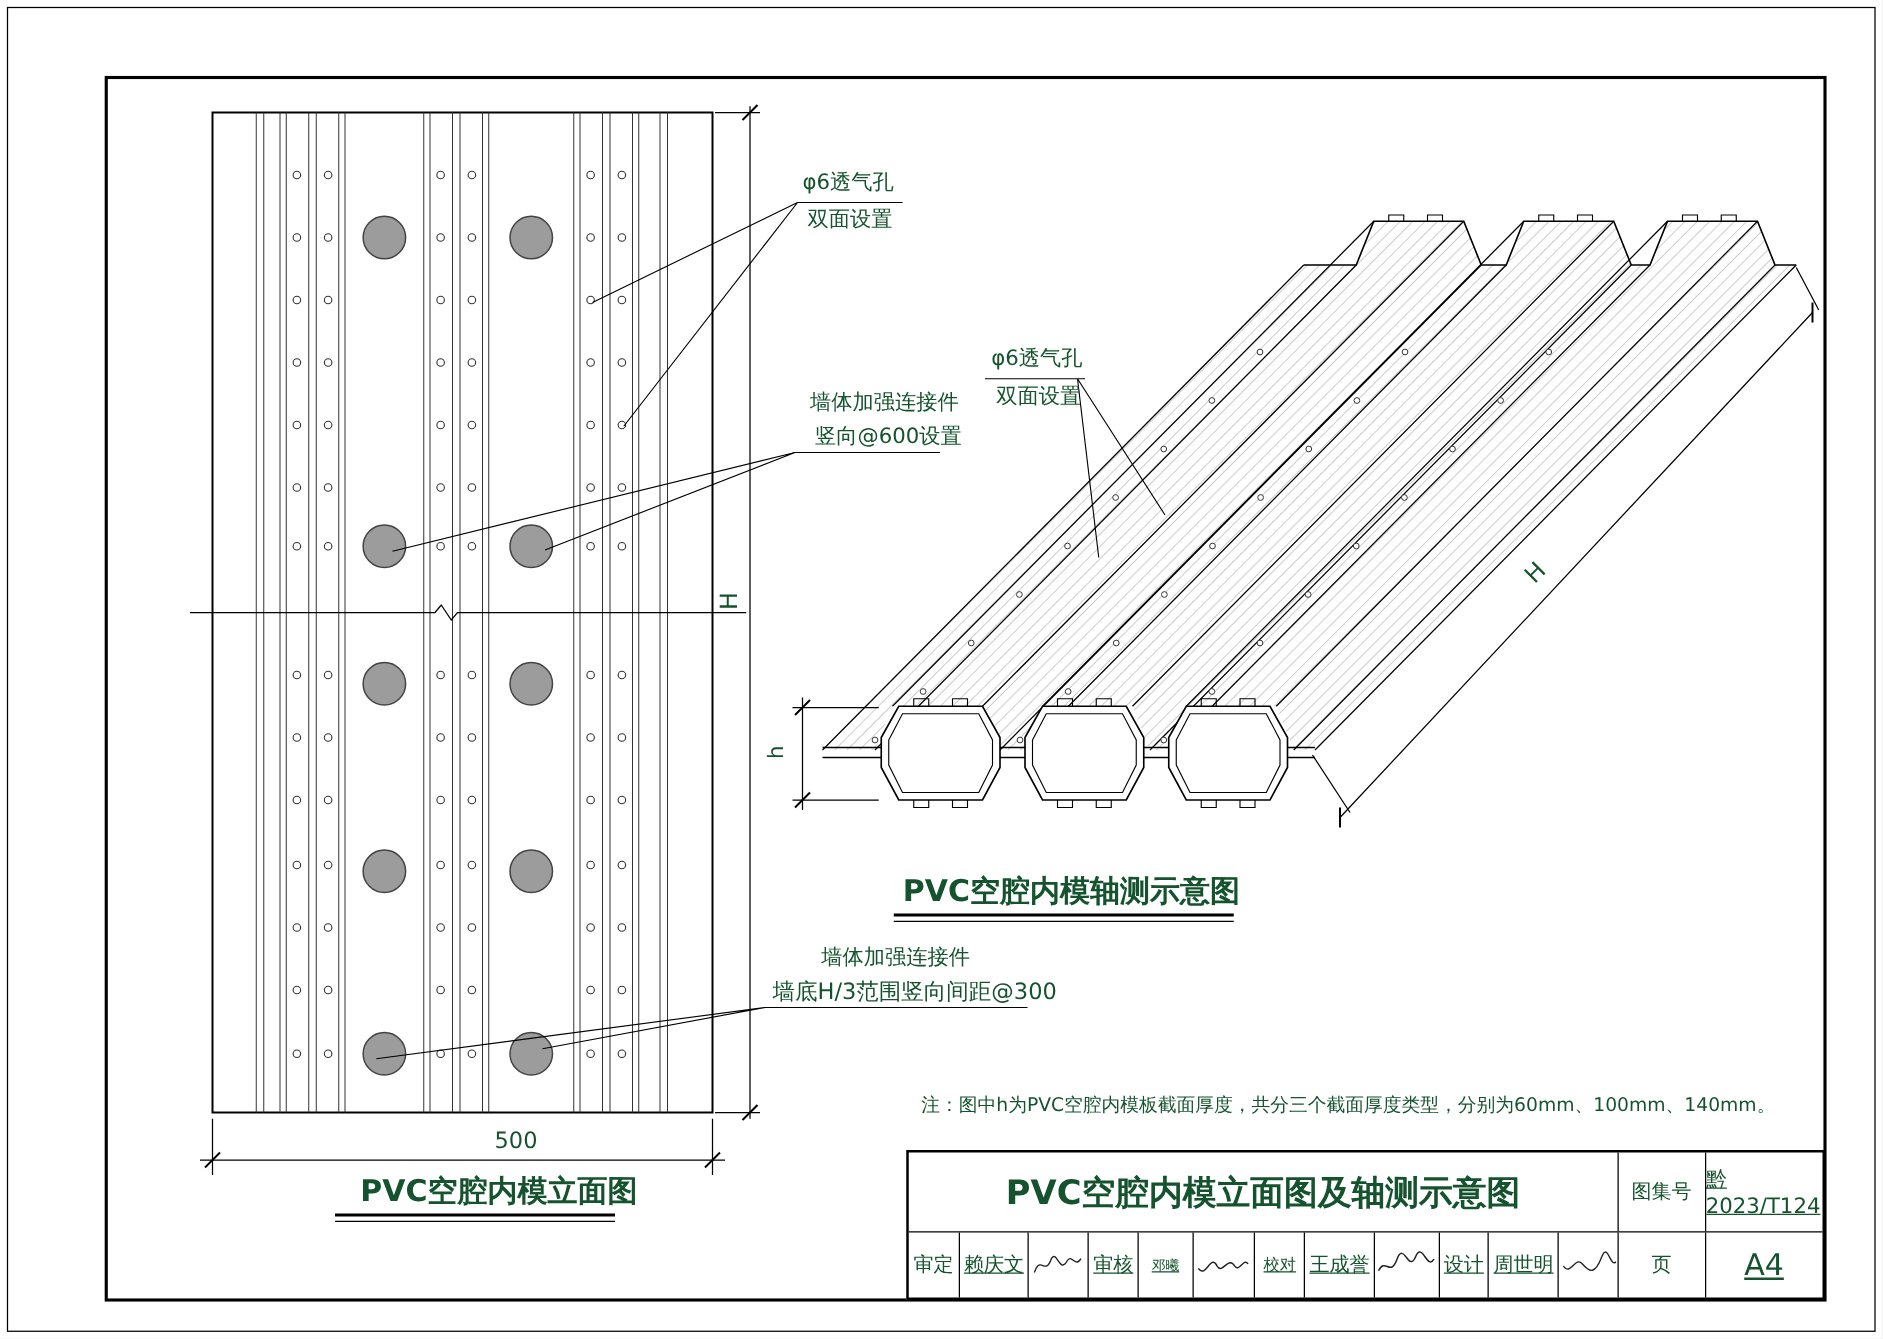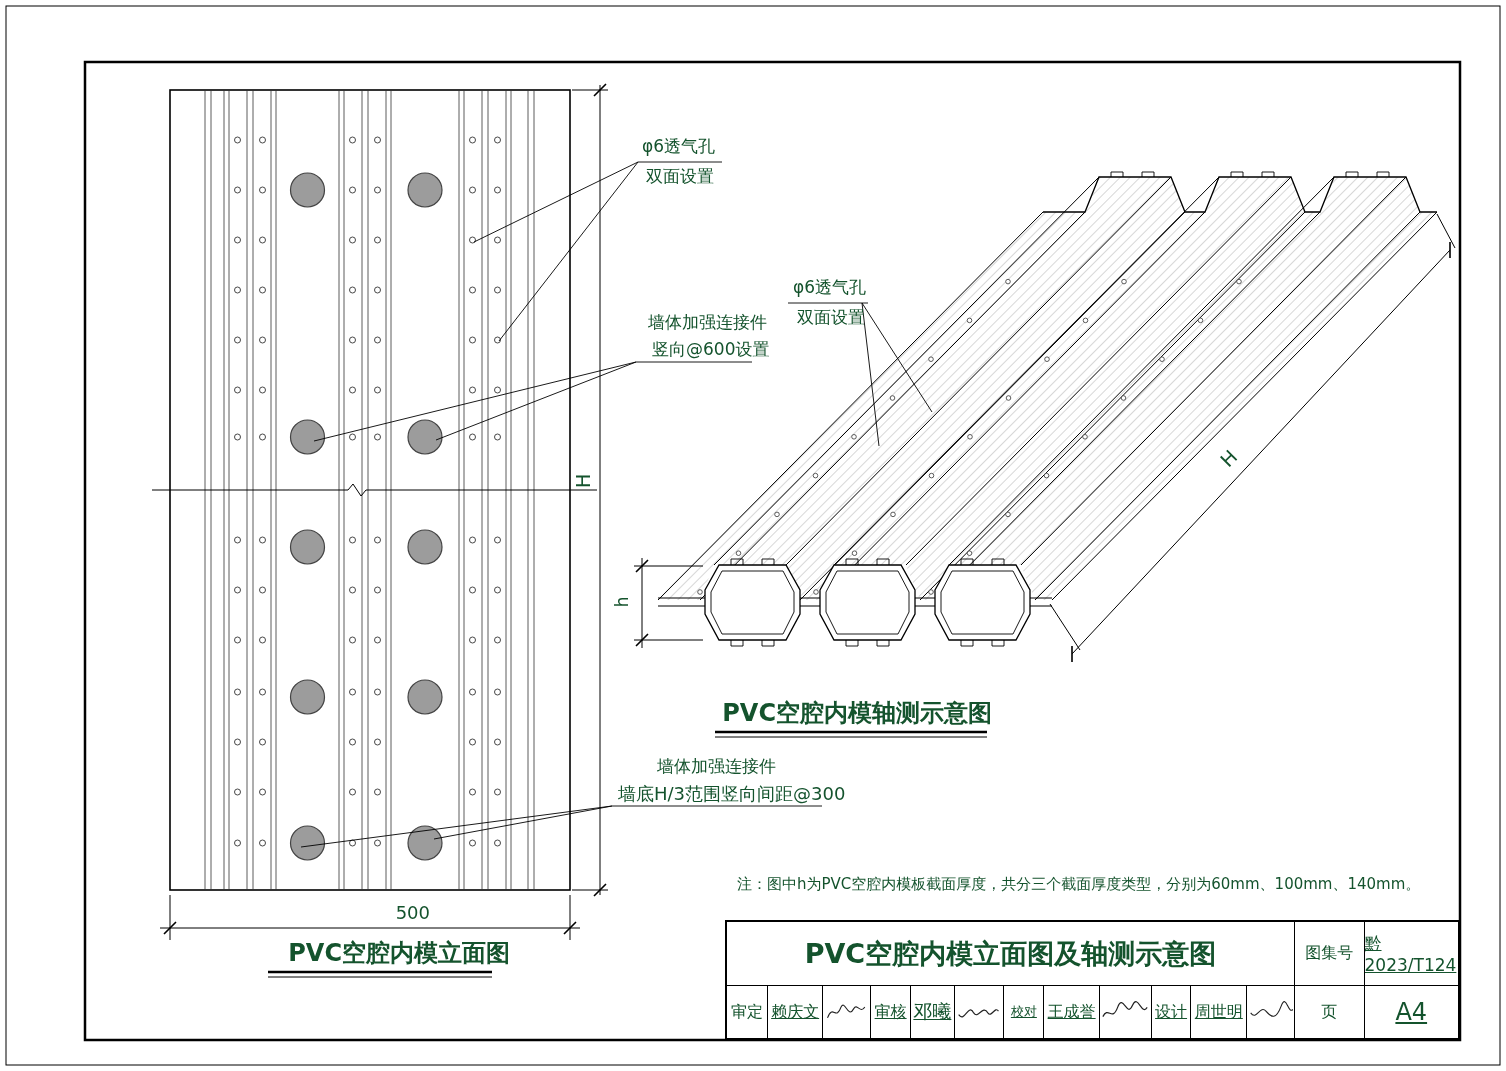--- a/index.html
+++ b/index.html
@@ -167,21 +167,21 @@
     </div>
     <div class="tb-r2">
       <div class="cell" style="width:40px;font-size:16px">审定</div>
       <div class="cell bl" style="width:56px;font-size:16px">赖庆文</div>
       <div class="cell bl sig" style="width:48px">
         <svg width="44" height="28" viewBox="0 0 52 30">
             <path d="M3 22 C9 5 13 26 19 9 C24 0 27 24 34 11 C38 4 42 18 47 9" fill="none" stroke="#222" stroke-width="1.3"></path>
           </svg>
       </div>
       <div class="cell bl" style="width:40px;font-size:16px">审核</div>
-      <div class="cell bl" style="width:44px;font-size:19px">邓曦</div>
+      <div class="cell bl" style="width:44px;font-size:11px">邓曦</div>
       <div class="cell bl sig" style="width:50px">
         <svg width="46" height="28" viewBox="0 0 52 30">
             <path d="M3 18 C10 28 14 4 20 16 C25 24 30 6 36 16 C40 22 44 8 48 14" fill="none" stroke="#222" stroke-width="1.3"></path>
           </svg>
       </div>
       <div class="cell bl" style="width:40px;font-size:13px">校对</div>
       <div class="cell bl" style="width:56px;font-size:16px">王成誉</div>
       <div class="cell bl sig" style="width:52px">
         <svg width="48" height="28" viewBox="0 0 52 30">
             <path d="M2 20 C8 8 12 26 18 10 S28 22 34 8 S44 20 50 10" fill="none" stroke="#222" stroke-width="1.3"></path>

